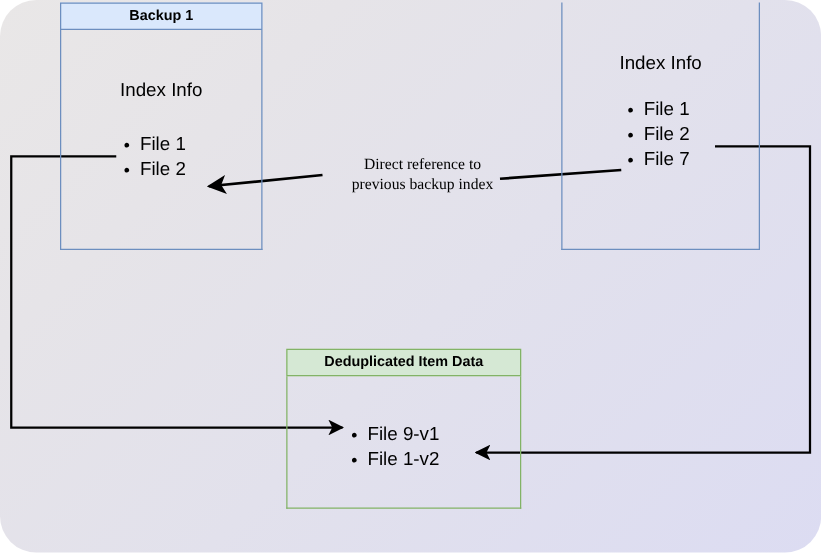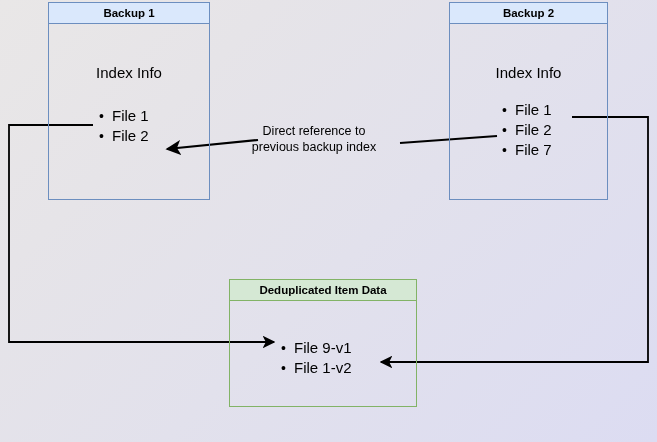--- a/index.html
+++ b/index.html
@@ -10,20 +10,21 @@
     width: 657px;
     height: 442px;
     font-family: "Liberation Sans", sans-serif;
     overflow: hidden;
   }
   #canvas {
     position: relative;
     width: 657px;
     height: 442px;
     background: linear-gradient(135deg, #e9e7e7 0%, #e6e4e8 25%, #e2e1ec 55%, #dcdcf2 100%);
+    border-radius: 29px;
   }
   #wires {
     position: absolute;
     left: 0;
     top: 0;
     width: 657px;
     height: 442px;
     pointer-events: none;
   }
   .box {
@@ -129,37 +130,36 @@
     <div class="box-body">
       <div class="index-title" style="top:40px;">Index Info</div>
       <ul class="files" style="left:50px; top:82px;">
         <li>File 1</li>
         <li>File 2</li>
       </ul>
     </div>
   </div>
 
   <div class="box blue" style="left:449px; top:2px; width:159px; height:198px;">
-    <div class="box-header">Backup 2</div>
     <div class="box-body">
       <div class="index-title" style="top:40px;">Index Info</div>
       <ul class="files" style="left:52px; top:76px;">
         <li>File 1</li>
         <li>File 2</li>
         <li>File 7</li>
       </ul>
     </div>
   </div>
 
   <div class="box green" style="left:229px; top:279px; width:188px; height:128px;">
     <div class="box-header">Deduplicated Item Data</div>
     <div class="box-body">
       <ul class="files" style="left:51px; top:37px;">
         <li>File 9-v1</li>
         <li>File 1-v2</li>
       </ul>
     </div>
   </div>
 
-  <div class="annotation" style="left:241px; top:123px; width:146px;">Direct reference to
+  <div class="annotation" style="left:265px; top:123px; width:146px;font-family:Liberation Serif, serif;">Direct reference to
 previous backup index</div>
 
 </div>
 
 </body></html>

